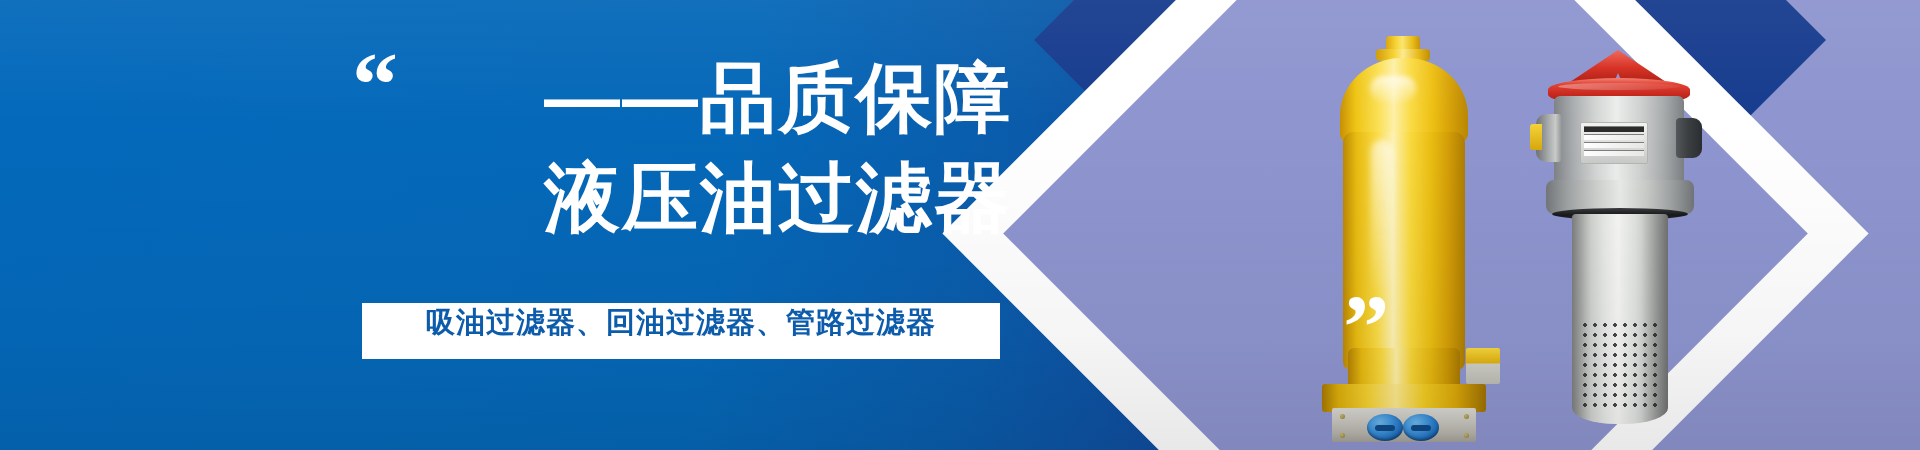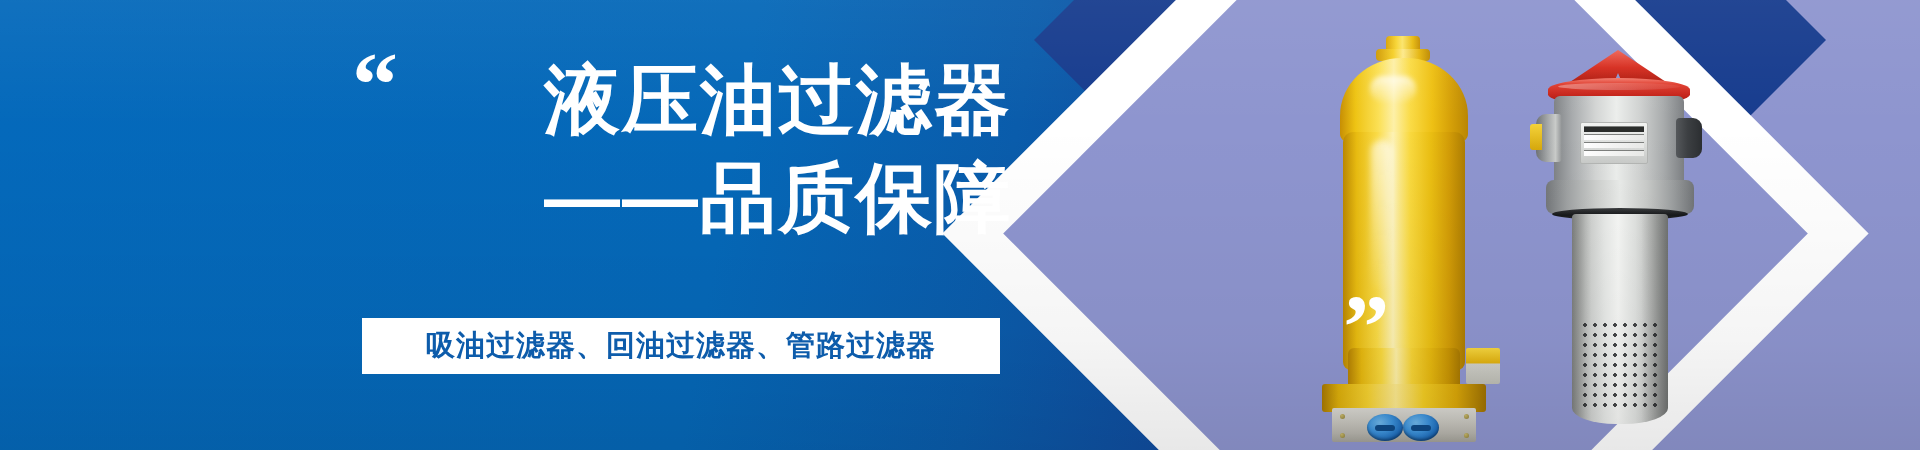--- a/index.html
+++ b/index.html
@@ -122,25 +122,24 @@
     font-size:92px;
     font-weight:bold;
     line-height:1;
     color:#ffffff;
     letter-spacing:-4px;
   }
 
   
   .subtitle-box {
     position:absolute;
-    left:362px; top:318px;
+    left:362px; top:303px;
     width:638px; height:56px;
     background:#ffffff;
     display:flex;
-    align-items:center;
     justify-content:center;
   }
   .subtitle-text {
     font-size:29px;
     font-weight:bold;
     letter-spacing:1px;
     color:#0d5cab;
     white-space:nowrap;
   }
 
@@ -392,22 +391,22 @@
     <div class="g-oring"></div>
     <div class="g-tube"></div>
     <div class="g-perf"></div>
     <div class="g-tube-shadow"></div>
   </div>
 
   <div class="bg-sheen"></div>
 
   <div class="headline">
     <span class="quote-open">“</span>
+    <div class="hl-line hl-line-2">——品质保障</div>
     <div class="hl-line hl-line-1">液压油过滤器</div>
-    <div class="hl-line hl-line-2">——品质保障</div>
     <span class="quote-close">„</span>
   </div>
 
   <div class="subtitle-box">
     <span class="subtitle-text">吸油过滤器、回油过滤器、管路过滤器</span>
   </div>
 
 </div>
 
 </body></html>

